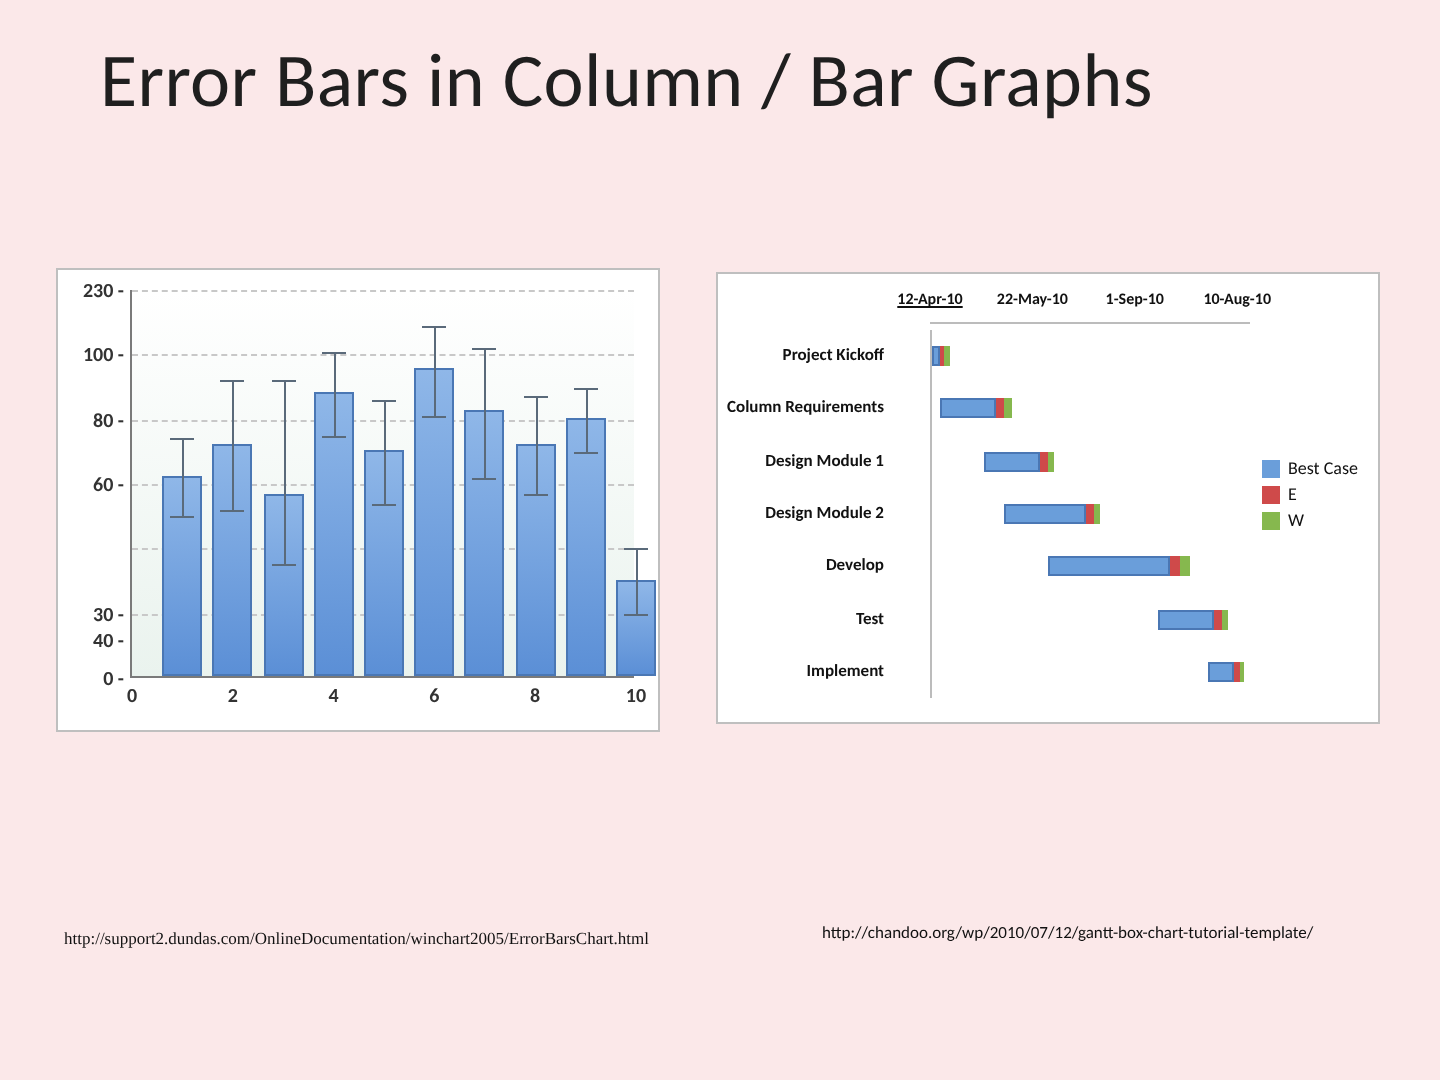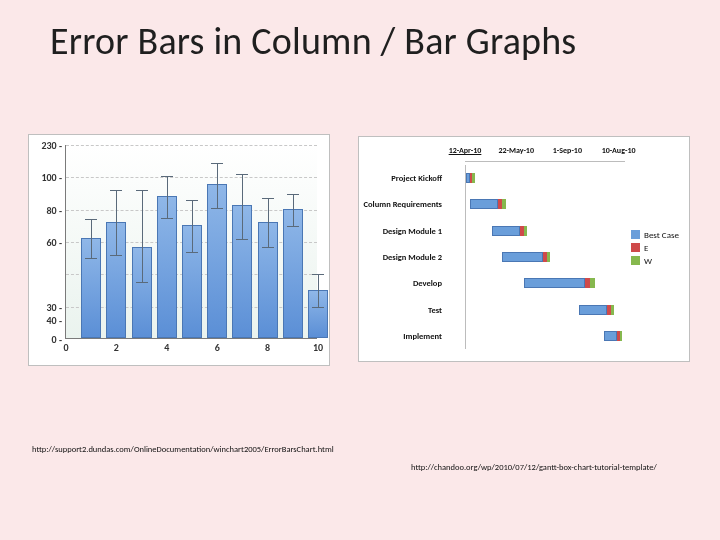--- a/index.html
+++ b/index.html
@@ -78,21 +78,21 @@
 
   
   .caption{
     position:absolute;
     font-size:8.5px;
     color:#111;
     line-height:1.25;
     max-width:310px;
     word-break:break-all;
   }
-  .caption.left{ left:32px; top:444px; }
+  .caption.left{ left:32px; top:464px;font-family:Liberation Serif, serif; }
   .caption.right{ left:392px; top:462px;margin-left:19px; }
 </style>
 </head>
 <body>
 
 <div class="title">Error Bars in Column / Bar Graphs</div>
 
 <div class="fig left">
   <div class="plot" id="plot-left">
       <div class="ytick" style="top: 194px;">0</div>

